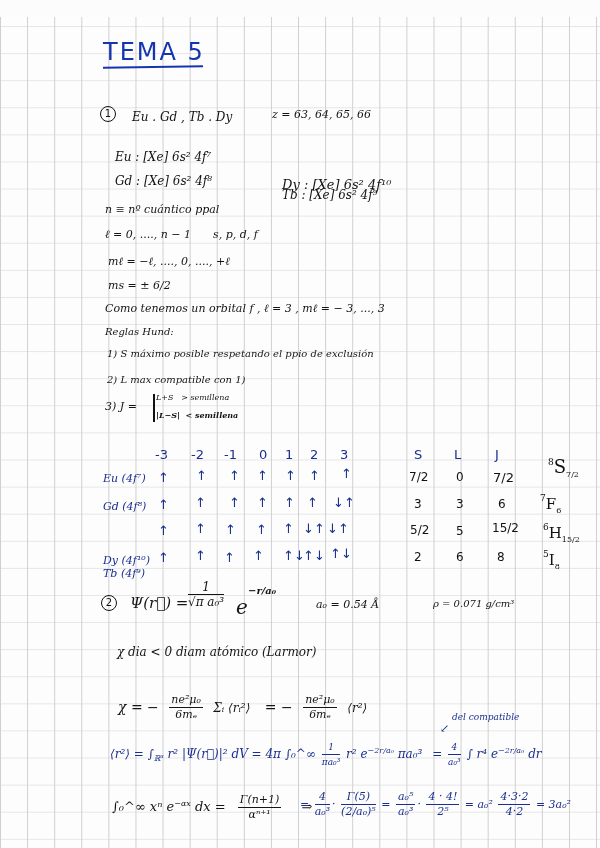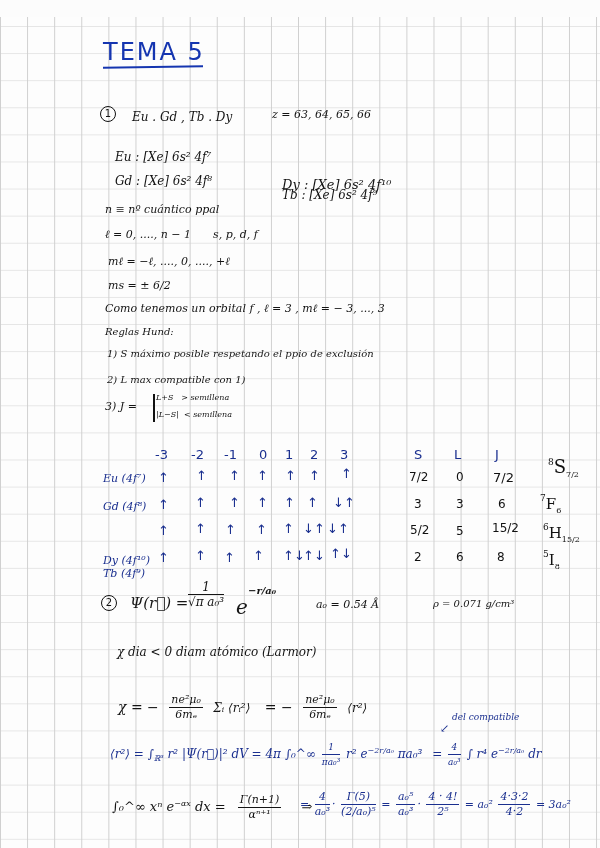--- a/index.html
+++ b/index.html
@@ -58,21 +58,21 @@
 <div class="t" style="left:108px;top:255px;font-size:11px;">mℓ = −ℓ, ...., 0, ...., +ℓ</div>
 <div class="t" style="left:108px;top:279px;font-size:11px;">ms = ± 6/2</div>
 
 <div class="t" style="left:105px;top:302px;font-size:11px;">Como tenemos un orbital f ,  ℓ = 3 ,  mℓ = − 3, ..., 3</div>
 <div class="t" style="left:105px;top:326px;font-size:10px;">Reglas Hund:</div>
 <div class="t" style="left:107px;top:348px;font-size:10px;">1)  S máximo posible respetando el ppio de exclusión</div>
 <div class="t" style="left:107px;top:374px;font-size:10px;">2)  L max  compatible con 1)</div>
 <div class="t" style="left:105px;top:400px;font-size:11px;">3)  J =</div>
 <div style="position:absolute;left:153px;top:394px;width:1.5px;height:28px;background:#111;"></div>
 <div class="t tiny" style="left:142px;top:393px;margin-left:14px;"><span>L+S</span>&nbsp;&nbsp;&nbsp;<span>&gt; semillena</span></div>
-<div class="t tiny" style="left:156px;top:410px;"><span>|L−S|</span>&nbsp;&nbsp;<span>&lt; semillena</span></div>
+<div class="t tiny" style="left:156px;top:410px;font-weight:bold;"><span>|L−S|</span>&nbsp;&nbsp;<span>&lt; semillena</span></div>
 
 <div class="hdr" style="left:155px;top:447px;">-3</div>
 <div class="hdr" style="left:191px;top:447px;">-2</div>
 <div class="hdr" style="left:224px;top:447px;">-1</div>
 <div class="hdr" style="left:259px;top:447px;">0</div>
 <div class="hdr" style="left:285px;top:447px;">1</div>
 <div class="hdr" style="left:310px;top:447px;">2</div>
 <div class="hdr" style="left:340px;top:447px;">3</div>
 <div class="hdr" style="left:414px;top:447px;">S</div>
 <div class="hdr" style="left:454px;top:447px;">L</div>

